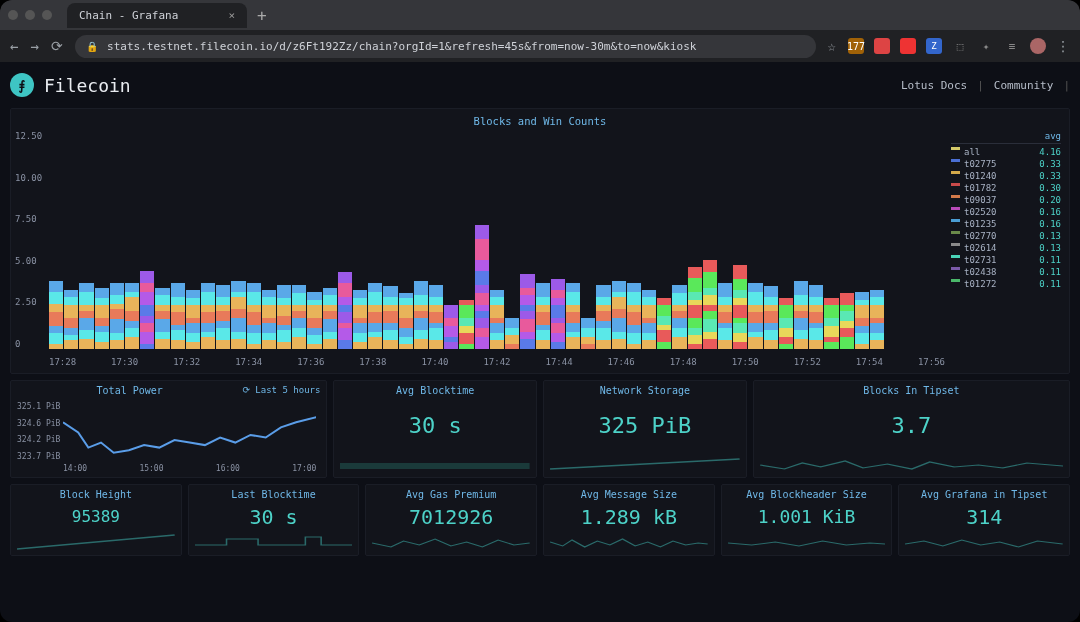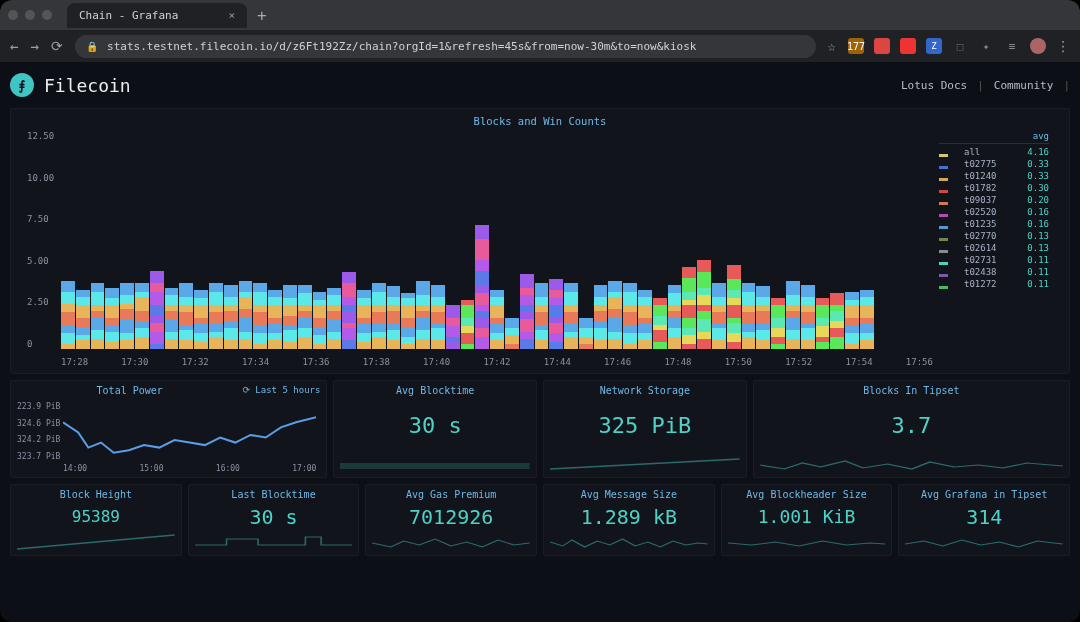--- a/index.html
+++ b/index.html
@@ -16,33 +16,33 @@
 .lock{font-size:10px}
 .toolbar-icons{display:flex;gap:10px;align-items:center}
 .ticon{width:16px;height:16px;border-radius:3px;display:flex;align-items:center;justify-content:center}
 .page{background:#0d0f16;height:560px;padding:0 10px 12px;overflow:hidden}
 .header{display:flex;align-items:center;height:46px;justify-content:space-between}
 .brand{display:flex;align-items:center;gap:10px}
 .logo-circ{width:24px;height:24px;border-radius:50%;background:#3ec5c4;display:flex;align-items:center;justify-content:center;color:#0d0f16;font-weight:bold;font-size:13px}
 .brand-name{color:#e8ebf0;font-size:18px;font-weight:300}
 .head-links{display:flex;gap:10px;color:#b6bdc9;font-size:11px}
 .head-links span{color:#555}
-.panel{background:#12141b;border:1px solid #1a1d26;border-radius:2px;padding:6px 20px}
+.panel{background:#12141b;border:1px solid #1a1d26;border-radius:2px;padding:6px 8px}
 .panel-title{color:#6fb8e8;text-align:center;font-size:10.5px;margin-bottom:4px}
 .main-chart{height:236px;display:flex}
 .chart-left{flex:1;position:relative}
 .ylabels{position:absolute;left:-4px;top:0;bottom:18px;display:flex;flex-direction:column;justify-content:space-between;color:#8a92a4;font-size:9px}
 .bars-area{position:absolute;left:30px;right:0;top:0;bottom:18px;display:flex;align-items:flex-end;gap:1px}
 .bar-group{flex:1;display:flex;flex-direction:column-reverse;height:100%}
 .seg{width:100%}
 .xlabels{position:absolute;left:30px;right:0;bottom:0;display:flex;justify-content:space-between;color:#8a92a4;font-size:9px}
 .legend{width:110px;font-size:9px;margin-left:6px}
 .legend-head{display:flex;justify-content:space-between;color:#6fb8e8;border-bottom:1px solid #2a2e3a;padding-bottom:2px;margin-bottom:2px}
 .legend-row{display:flex;align-items:center;justify-content:space-between;padding:1px 0}
-.legend-name{display:flex;align-items:flex-end;gap:16px}
+.legend-name{display:flex;align-items:flex-start;gap:4px}
 .swatch{width:9px;height:3px}
 .legend-val{color:#4dd2c8}
 .row{display:flex;gap:6px;margin-top:6px}
 .stat-panel{background:#12141b;border:1px solid #1a1d26;border-radius:2px;padding:4px 6px;display:flex;flex-direction:column}
 .stat-title{color:#6fb8e8;text-align:center;font-size:10px}
 .stat-val{color:#4dd2c8;text-align:center;font-size:22px;font-family:ui-monospace,monospace;flex:1;display:flex;align-items:center;justify-content:center}
 .spark{height:18px;position:relative}
 .spark svg{width:100%;height:100%}
 .timebar{color:#6fb8e8;font-size:9px;text-align:right;display:flex;justify-content:space-between}
 .mini-chart{flex:1;position:relative;height:56px}
@@ -731,21 +731,21 @@
   </div>
 
   <div class="row">
     <div class="stat-panel" style="flex:1.6;height:98px">
       <div class="timebar">
         <span class="stat-title" style="flex:1">Total Power</span>
         <span>⟳ Last 5 hours</span>
       </div>
       <div class="mini-chart">
         <div class="mini-ylabels" id="tp-y">
-            <span>223.9 PiB</span>
+            <span>325.1 PiB</span>
             <span>324.6 PiB</span>
             <span>324.2 PiB</span>
             <span>323.7 PiB</span>
           </div>
         <div class="mini-line"><svg viewBox="0 0 100 30" preserveAspectRatio="none">
               <polyline points="0,8 6,12 10,18 15,16 20,20 26,19 32,17 38,18 44,15 50,16 56,17 62,14 68,16 74,13 80,14 86,10 92,8 100,6" fill="none" stroke="#5a9de8" stroke-width="0.8"></polyline>
             </svg></div>
         <div class="mini-xlabels" id="tp-x">
             <span>14:00</span>
             <span>15:00</span>

